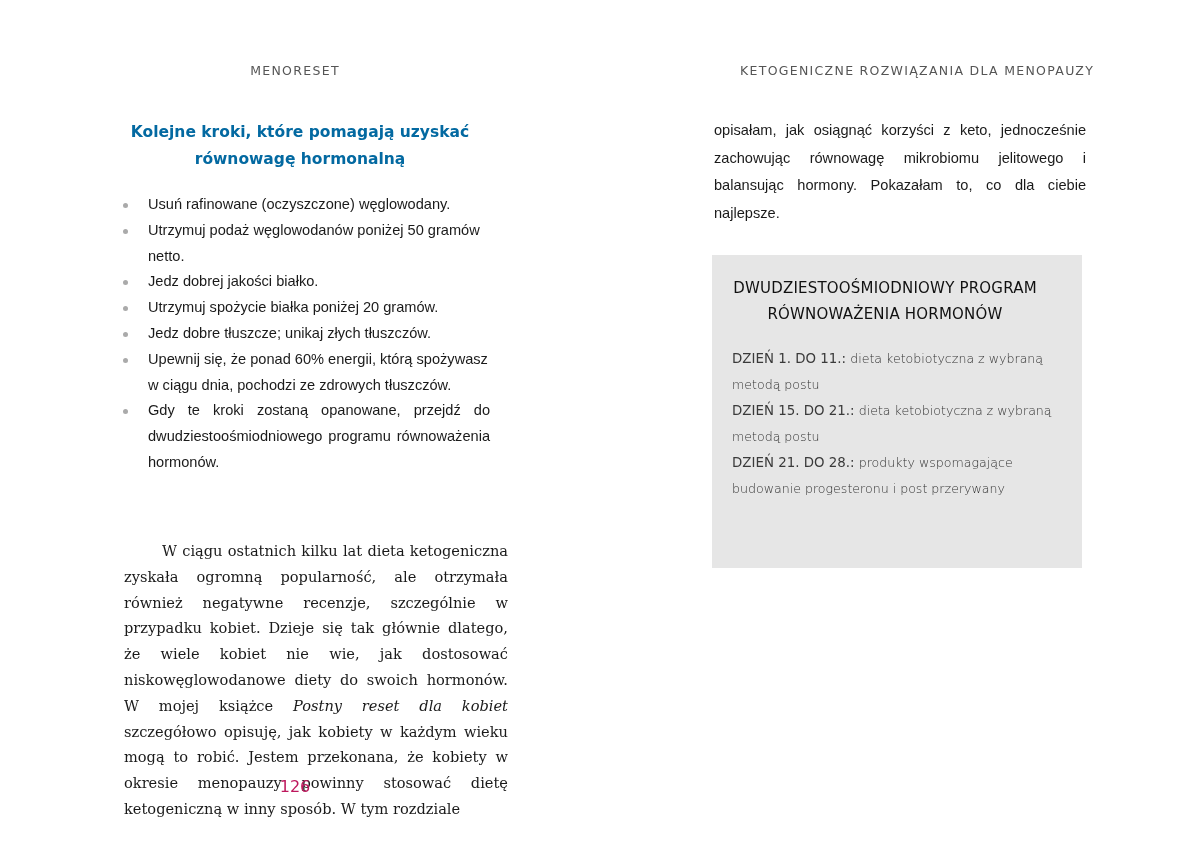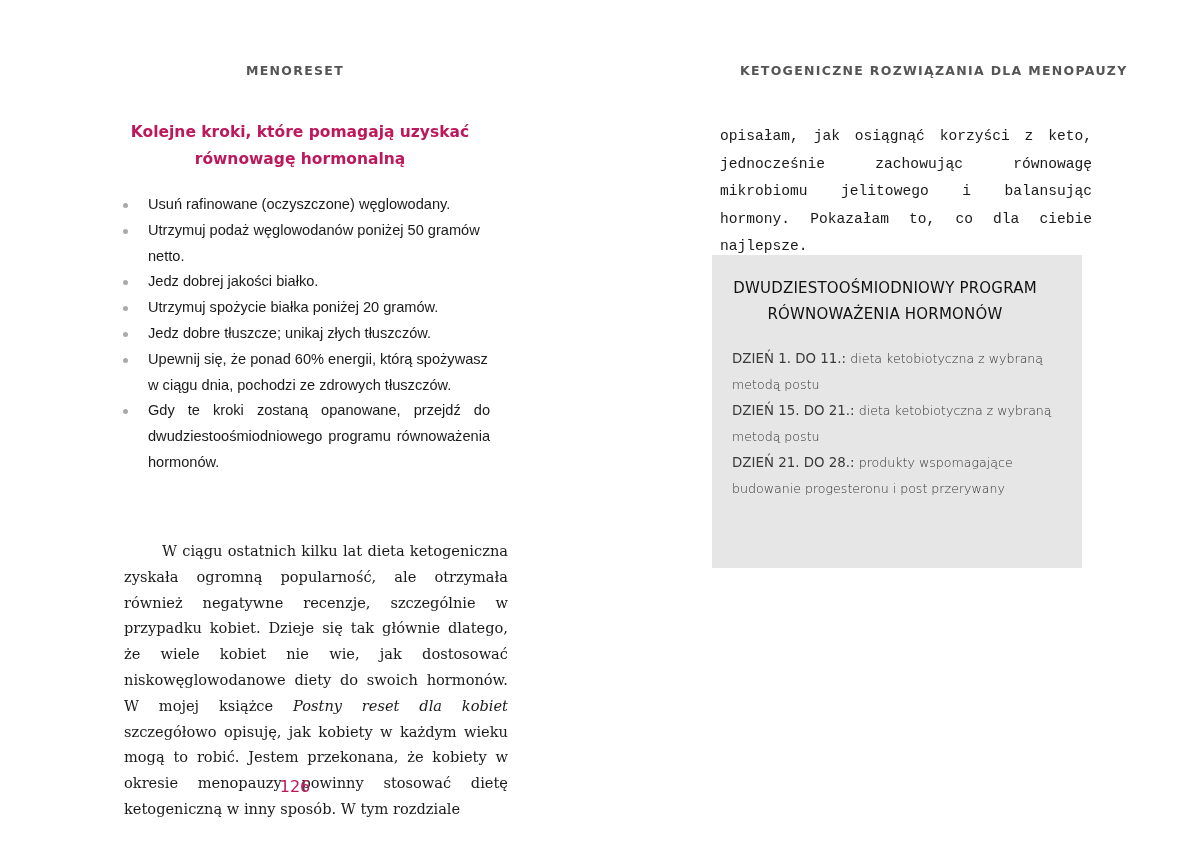--- a/index.html
+++ b/index.html
@@ -5,30 +5,30 @@
   html, body { margin: 0; padding: 0; background: #ffffff; }
   body { width: 1200px; height: 855px; position: relative; overflow: hidden; color: #1a1a1a; }
   .page { position: absolute; top: 0; height: 855px; }
   .page-left { left: 0; width: 600px; }
   .page-right { left: 592px; width: 600px; }
 
   .running-head {
     position: absolute; top: 63px;
     font-family: "DejaVu Sans", sans-serif;
     font-size: 12.5px; letter-spacing: 1.3px; color: #555;
-    font-weight: 700; white-space: nowrap;
+    font-weight: 400; white-space: nowrap;
   }
   .rh-left { left: 0; width: 590px; text-align: center; }
   .rh-right { left: 148px; }
 
   .sec-title {
     position: absolute; top: 119px; left: 108px; width: 384px;
     text-align: center;
     font-family: "DejaVu Sans", sans-serif; font-weight: bold;
-    font-size: 15.5px; line-height: 27px; color: #be185d;
+    font-size: 15.5px; line-height: 27px; color: #0369a1;
   }
 
   .bullets {
     position: absolute; top: 192px; left: 120px; width: 370px;
     margin: 0; padding: 0; list-style: none;
     font-family: Liberation Sans, sans-serif; font-size: 14.6px; line-height: 25.8px;
   }
   .bullets li { position: relative; padding-left: 28px; }
   .bullets li .dot {
     position: absolute; left: 3px; top: 11px; width: 5px; height: 5px;
@@ -43,22 +43,22 @@
   }
   .body-left em { font-style: italic; }
 
   .page-num {
     position: absolute; top: 777px; left: 0; width: 590px; text-align: center;
     font-family: "DejaVu Sans", sans-serif; font-size: 16px; color: #be185d;
   }
 
   .body-right {
     position: absolute; top: 115px; left: 120px; width: 372px;
-    font-family: Liberation Mono, monospace; font-size: 14.6px; line-height: 27.5px;
-    text-align: justify; margin: 8px;
+    font-family: Liberation Sans, sans-serif; font-size: 14.6px; line-height: 27.5px;
+    text-align: justify; margin: 2px;
   }
 
   .infobox {
     position: absolute; top: 255px; left: 120px; width: 370px; height: 313px;
     background: #e6e6e6;
   }
   .infobox-title {
     position: absolute; top: 20px; left: 0; width: 346px; text-align: center;
     font-family: "DejaVu Sans", sans-serif; font-size: 15px; line-height: 26px;
     font-weight: 500; color: #111; letter-spacing: 0.2px;

